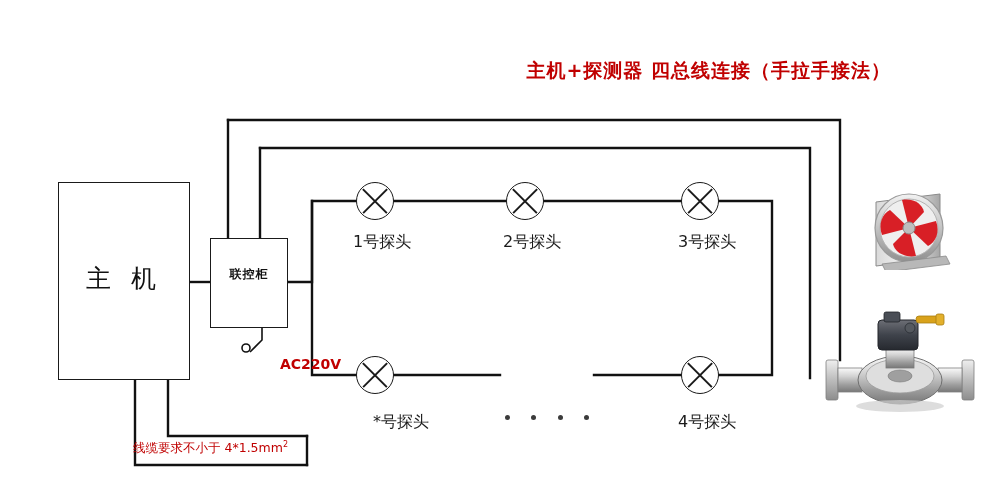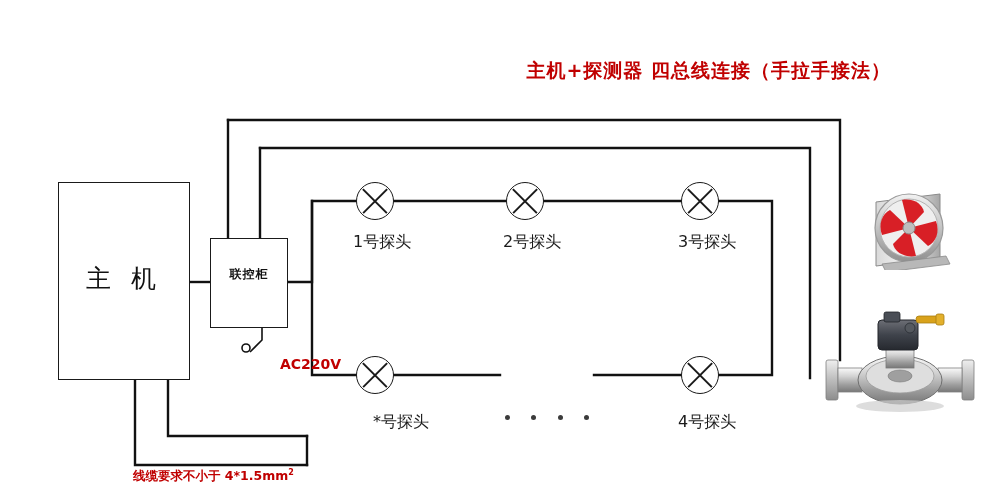--- a/index.html
+++ b/index.html
@@ -80,24 +80,23 @@
     font-size: 14px;
     font-weight: bold;
     color: #c00000;
     margin-left: 48px;
   }
   .cable-note {
     position: absolute;
     left: 133px;
     top: 440px;
     font-size: 12.5px;
-    font-weight: bold;
+    font-weight: normal;
     color: #c00000;
     white-space: nowrap;
-    margin-top: 28px;
   }
   .cable-note sup {
     font-size: 8px;
   }
   .detector {
     position: absolute;
     width: 38px;
     height: 38px;
     border-radius: 50%;
     border: 1.6px solid #1a1a1a;

